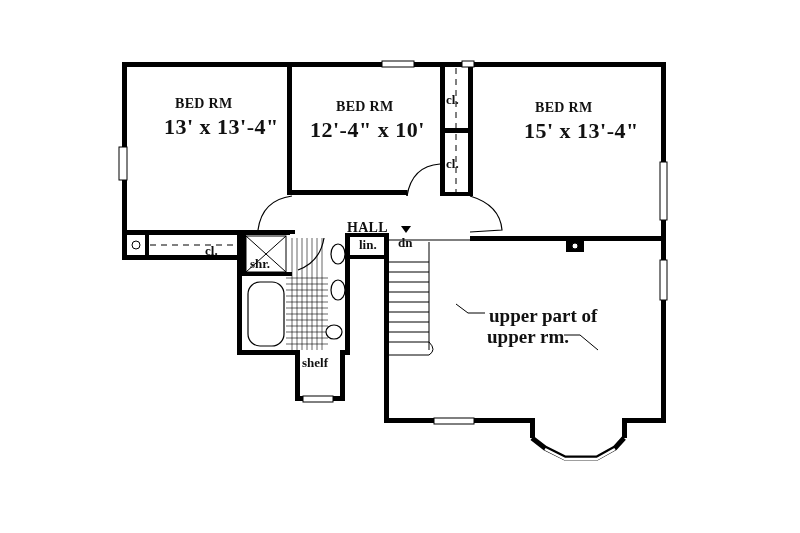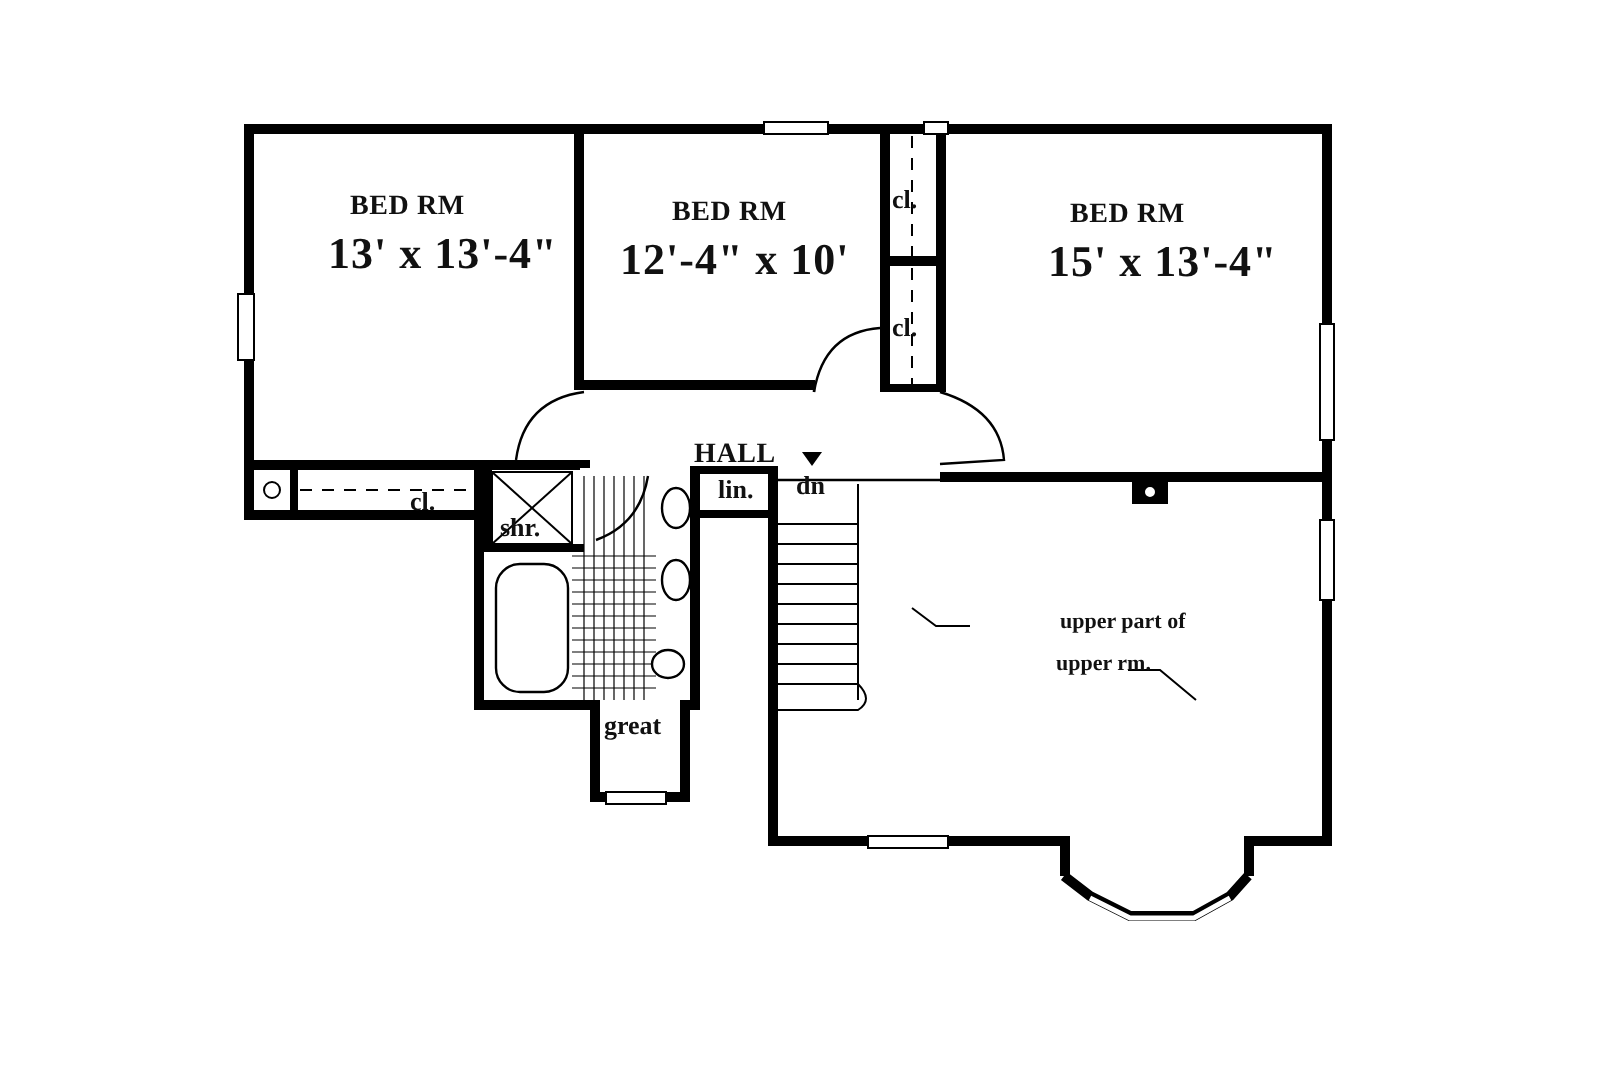--- a/index.html
+++ b/index.html
@@ -2,21 +2,21 @@
 <html><head>
   <meta charset="utf-8">
   <style>
     html, body { margin: 0; padding: 0; background: #ffffff; }
     body { width: 800px; height: 533px; overflow: hidden; position: relative; }
     #plan { position: absolute; left: 0; top: 0; width: 800px; height: 533px; }
     .lbl { position: absolute; font-family: Liberation Serif, serif; font-weight: bold; color: #111; white-space: nowrap; line-height: 1; }
     .room-name { font-size: 14px; letter-spacing: 0.3px; }
     .room-dim { font-size: 22px; letter-spacing: 0.5px; }
     .small { font-size: 13px; }
-    .note { font-size: 11px; margin-left: 41px; }
+    .note { font-size: 19px; }
   </style>
 </head>
 <body>
 
 <svg id="plan" viewBox="0 0 800 533" xmlns="http://www.w3.org/2000/svg">
 
   <g fill="#000">
 
     <rect x="122" y="62" width="260" height="5"></rect>
     <rect x="414" y="62" width="48" height="5"></rect>
@@ -171,16 +171,16 @@
 
 <div class="lbl room-name" style="left:347px;top:202px;margin-top:19px;">HALL</div>
 
 <div class="lbl small" style="left:446px;top:93px;">cl.</div>
 <div class="lbl small" style="left:446px;top:157px;">cl.</div>
 <div class="lbl small" style="left:205px;top:244px;">cl.</div>
 
 <div class="lbl small" style="left:250px;top:257px;">shr.</div>
 <div class="lbl small" style="left:359px;top:238px;">lin.</div>
 <div class="lbl small" style="left:398px;top:236px;">dn</div>
-<div class="lbl small" style="left:302px;top:356px;">great</div>
+<div class="lbl small" style="left:302px;top:356px;">shelf</div>
 
 <div class="lbl note" style="left:489px;top:306px;">upper part of</div>
 <div class="lbl note" style="left:487px;top:327px;">upper rm.</div>
 
 </body></html>

